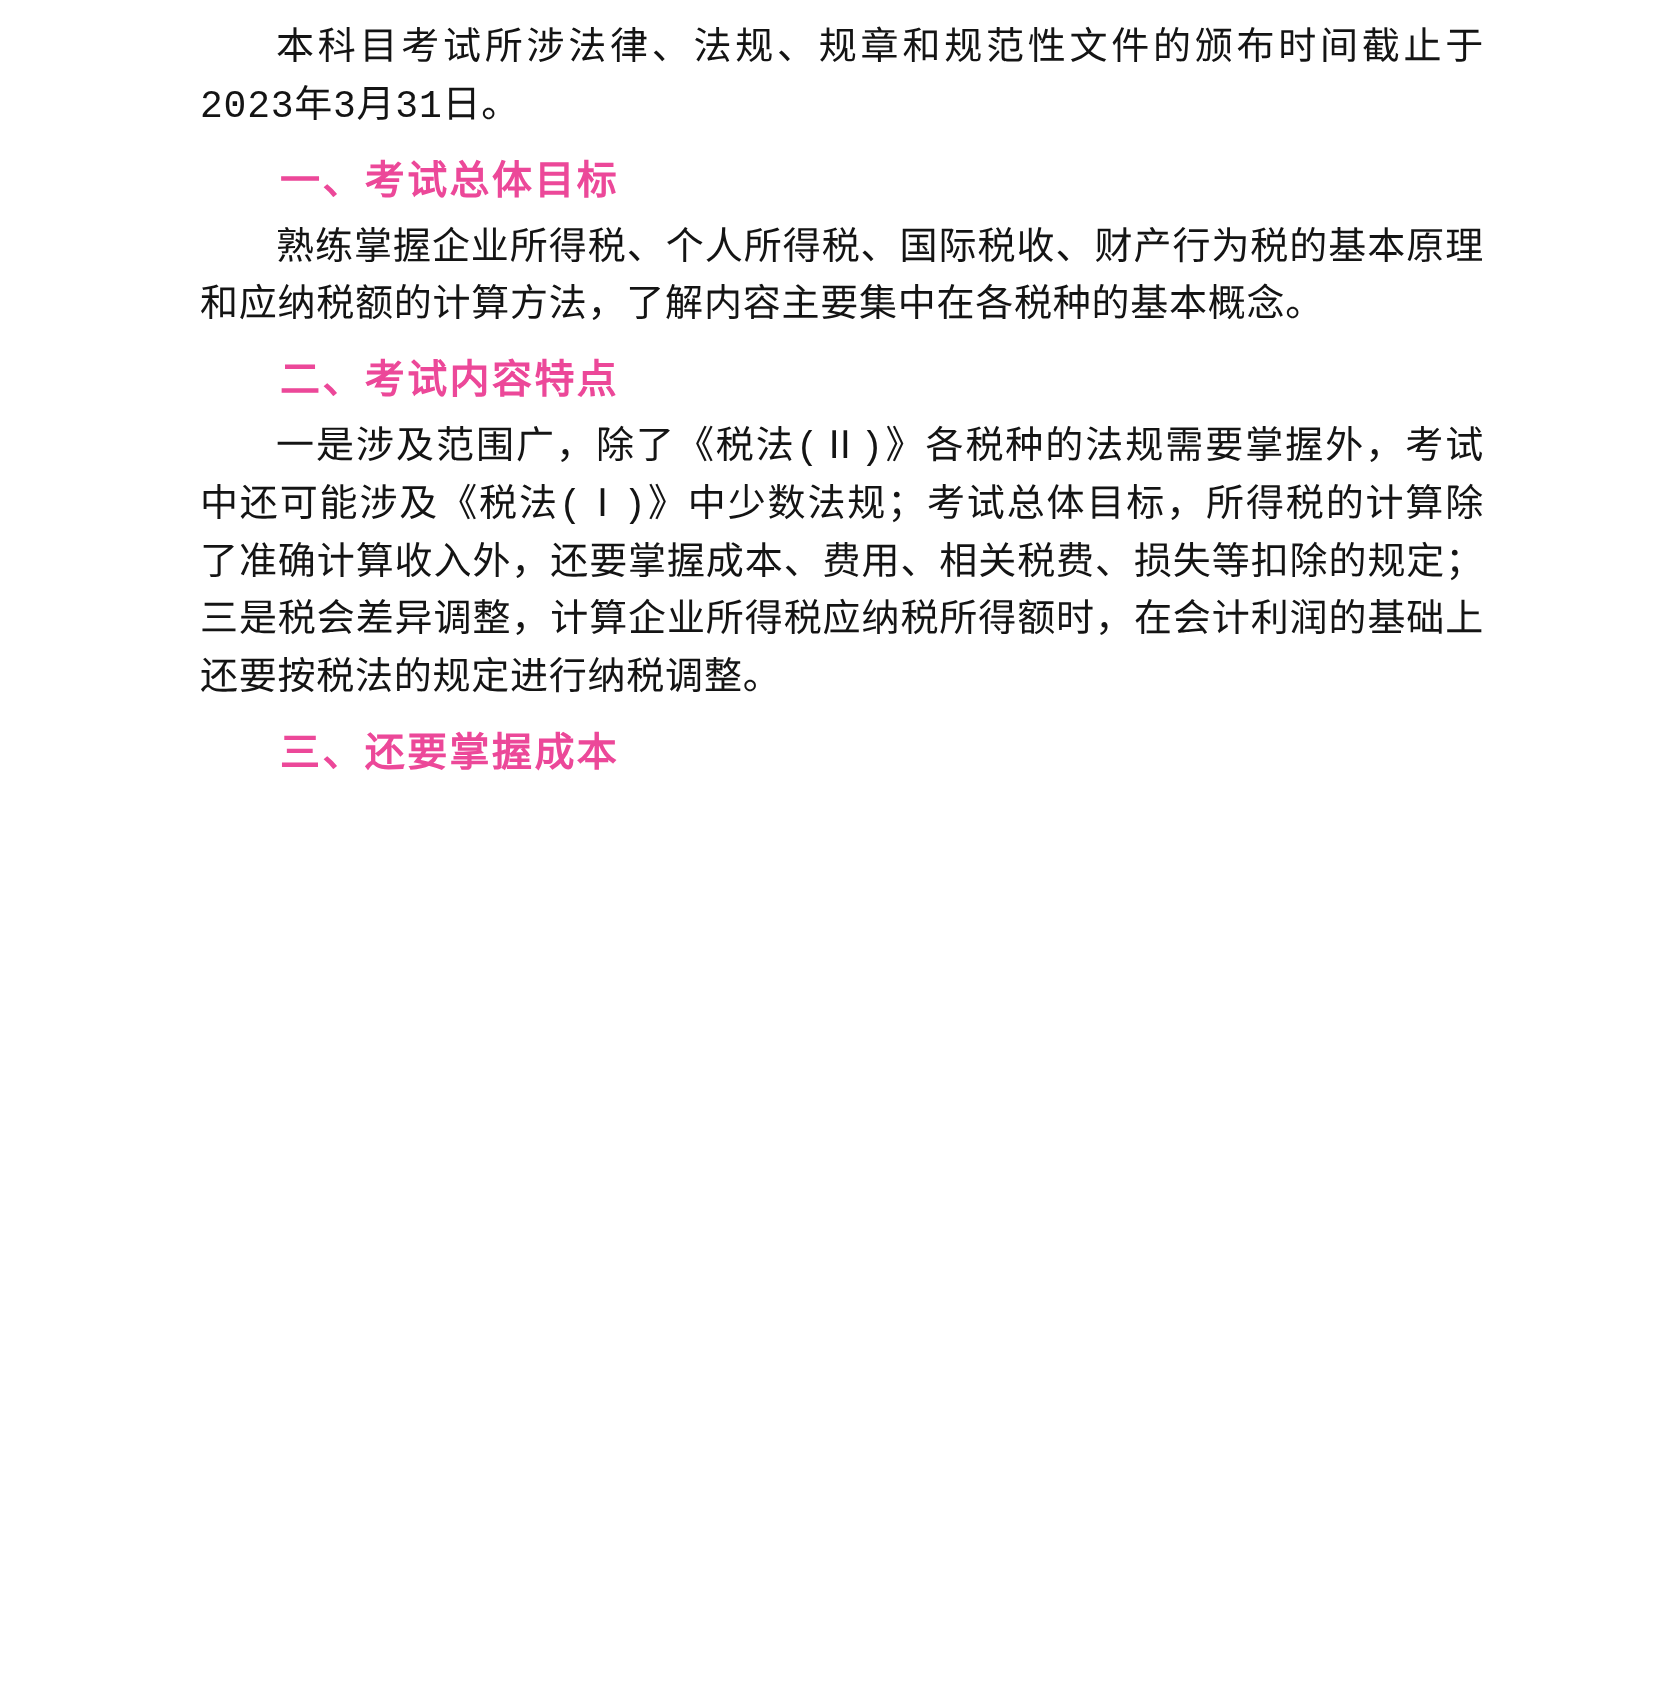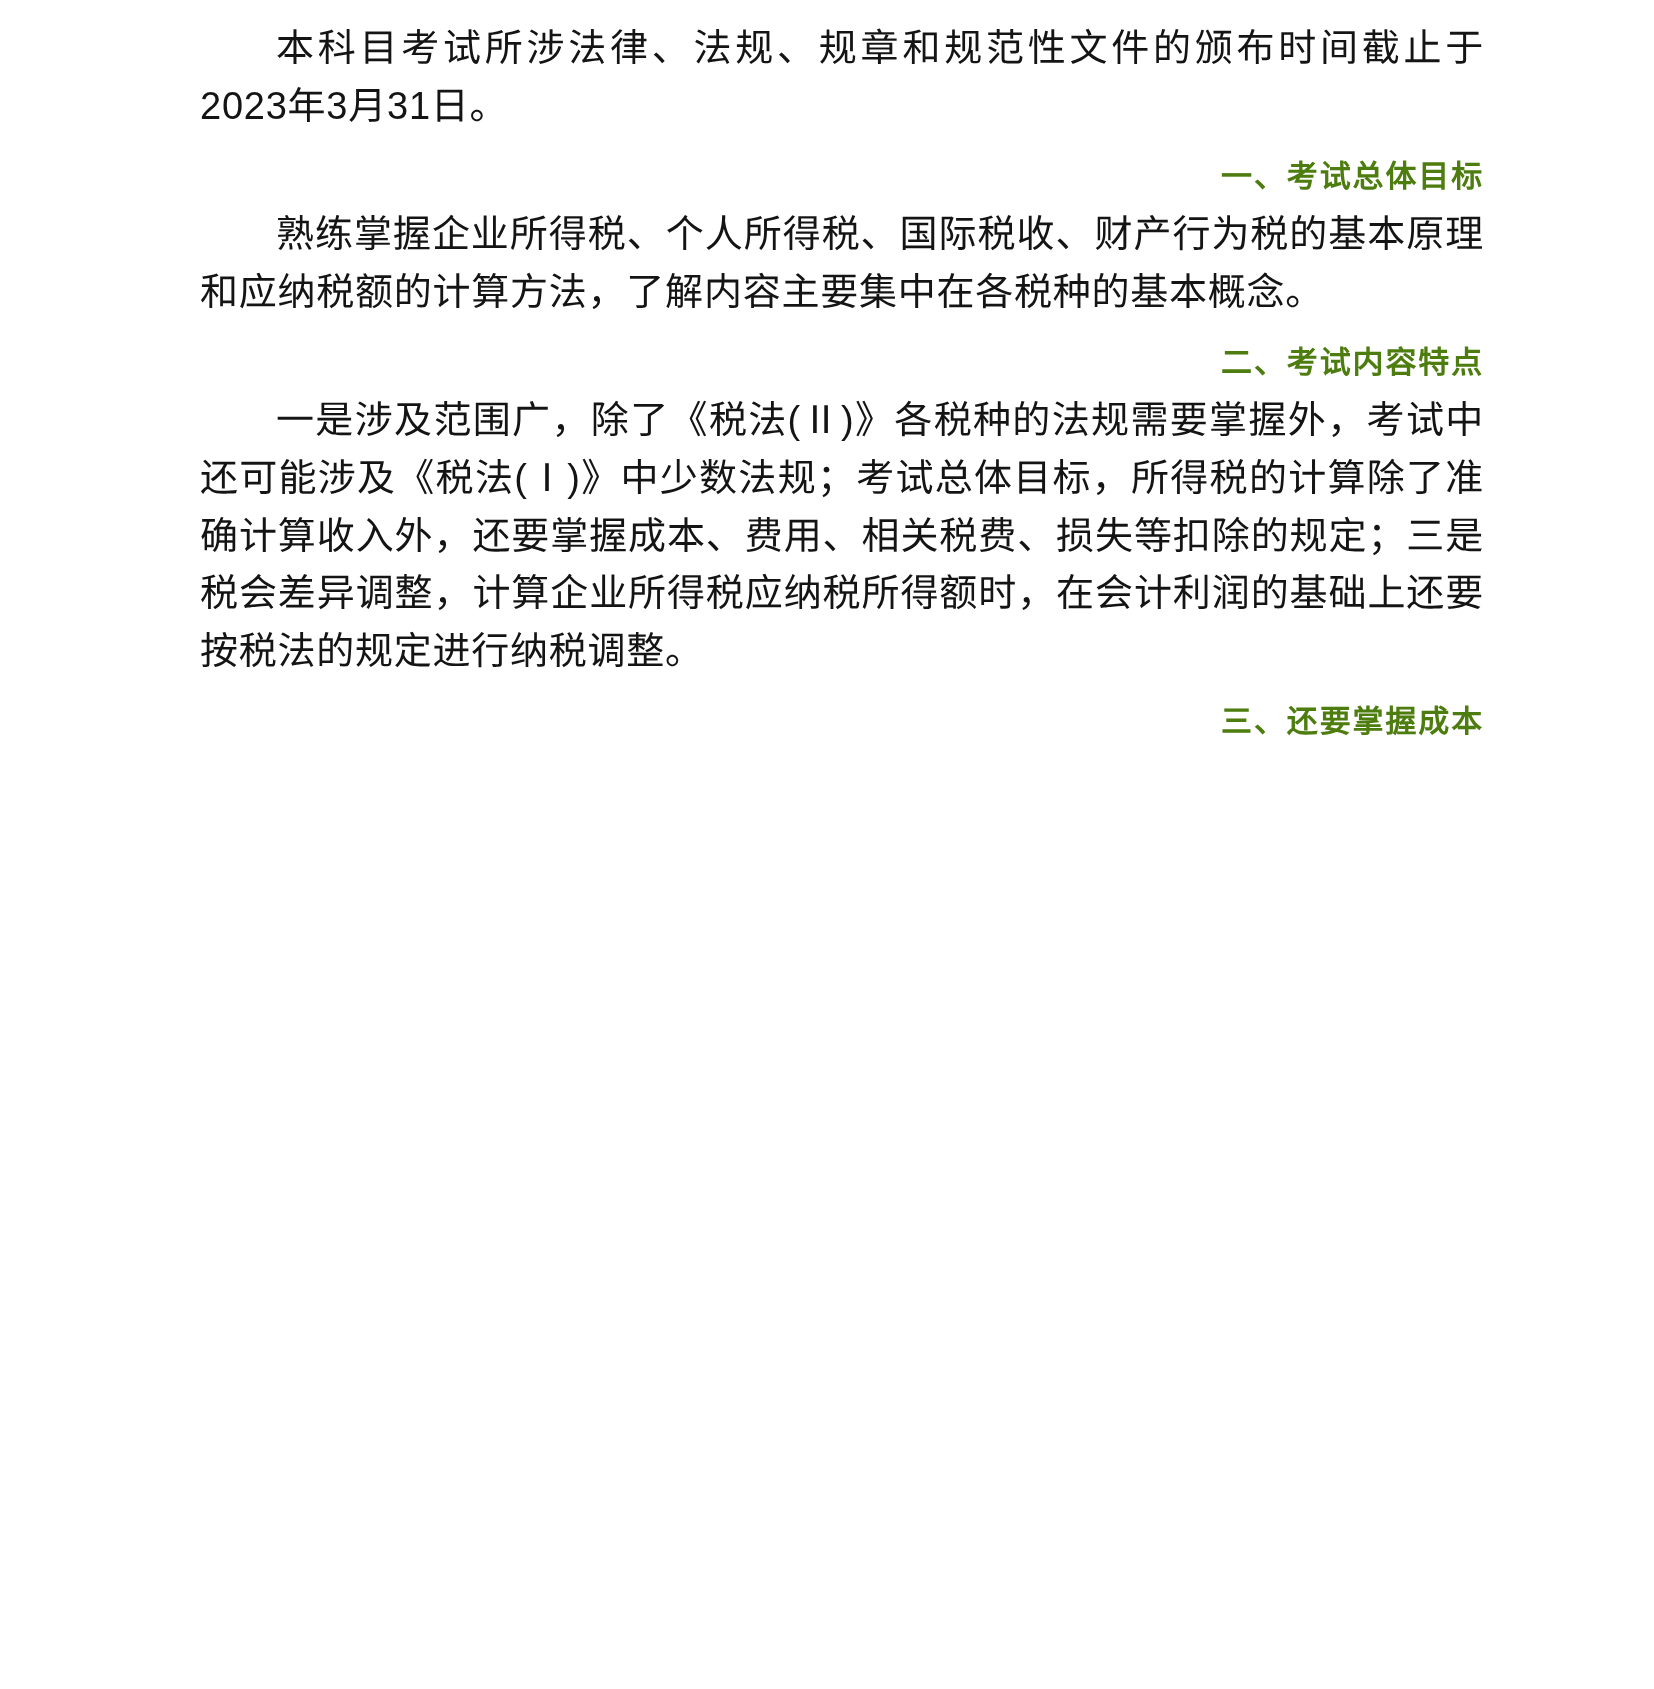--- a/index.html
+++ b/index.html
@@ -7,46 +7,45 @@
     padding: 0;
     background: #ffffff;
   }
   .page {
     width: 1654px;
     height: 1689px;
     background: #ffffff;
     position: relative;
     box-sizing: border-box;
     padding: 20px 170px 0 200px;
-    font-family: Liberation Sans, sans-serif;
+    font-family: Liberation Mono, monospace;
     color: #1a1a1a;
     overflow: hidden;
   }
   .doc-body {
     width: 100%;
   }
   p.para {
     margin: 0;
     font-size: 38px;
     line-height: 1.52;
     text-align: justify;
     text-justify: inter-ideograph;
     text-indent: 2em;
     letter-spacing: 0.02em;
     color: #141414;
   }
   h2.heading {
     margin: 14px 0 6px 0;
-    font-size: 31px;
+    font-size: 40px;
     line-height: 1.5;
     font-weight: bold;
     text-indent: 2em;
     letter-spacing: 0.06em;
-    color: #4d7c0f;
-    text-align: right;
+    color: #ec4899;
   }
   p.para + h2.heading {
     margin-top: 18px;
   }
   h2.heading + p.para {
     margin-top: 6px;
   }
 </style>
 </head>
 <body>

